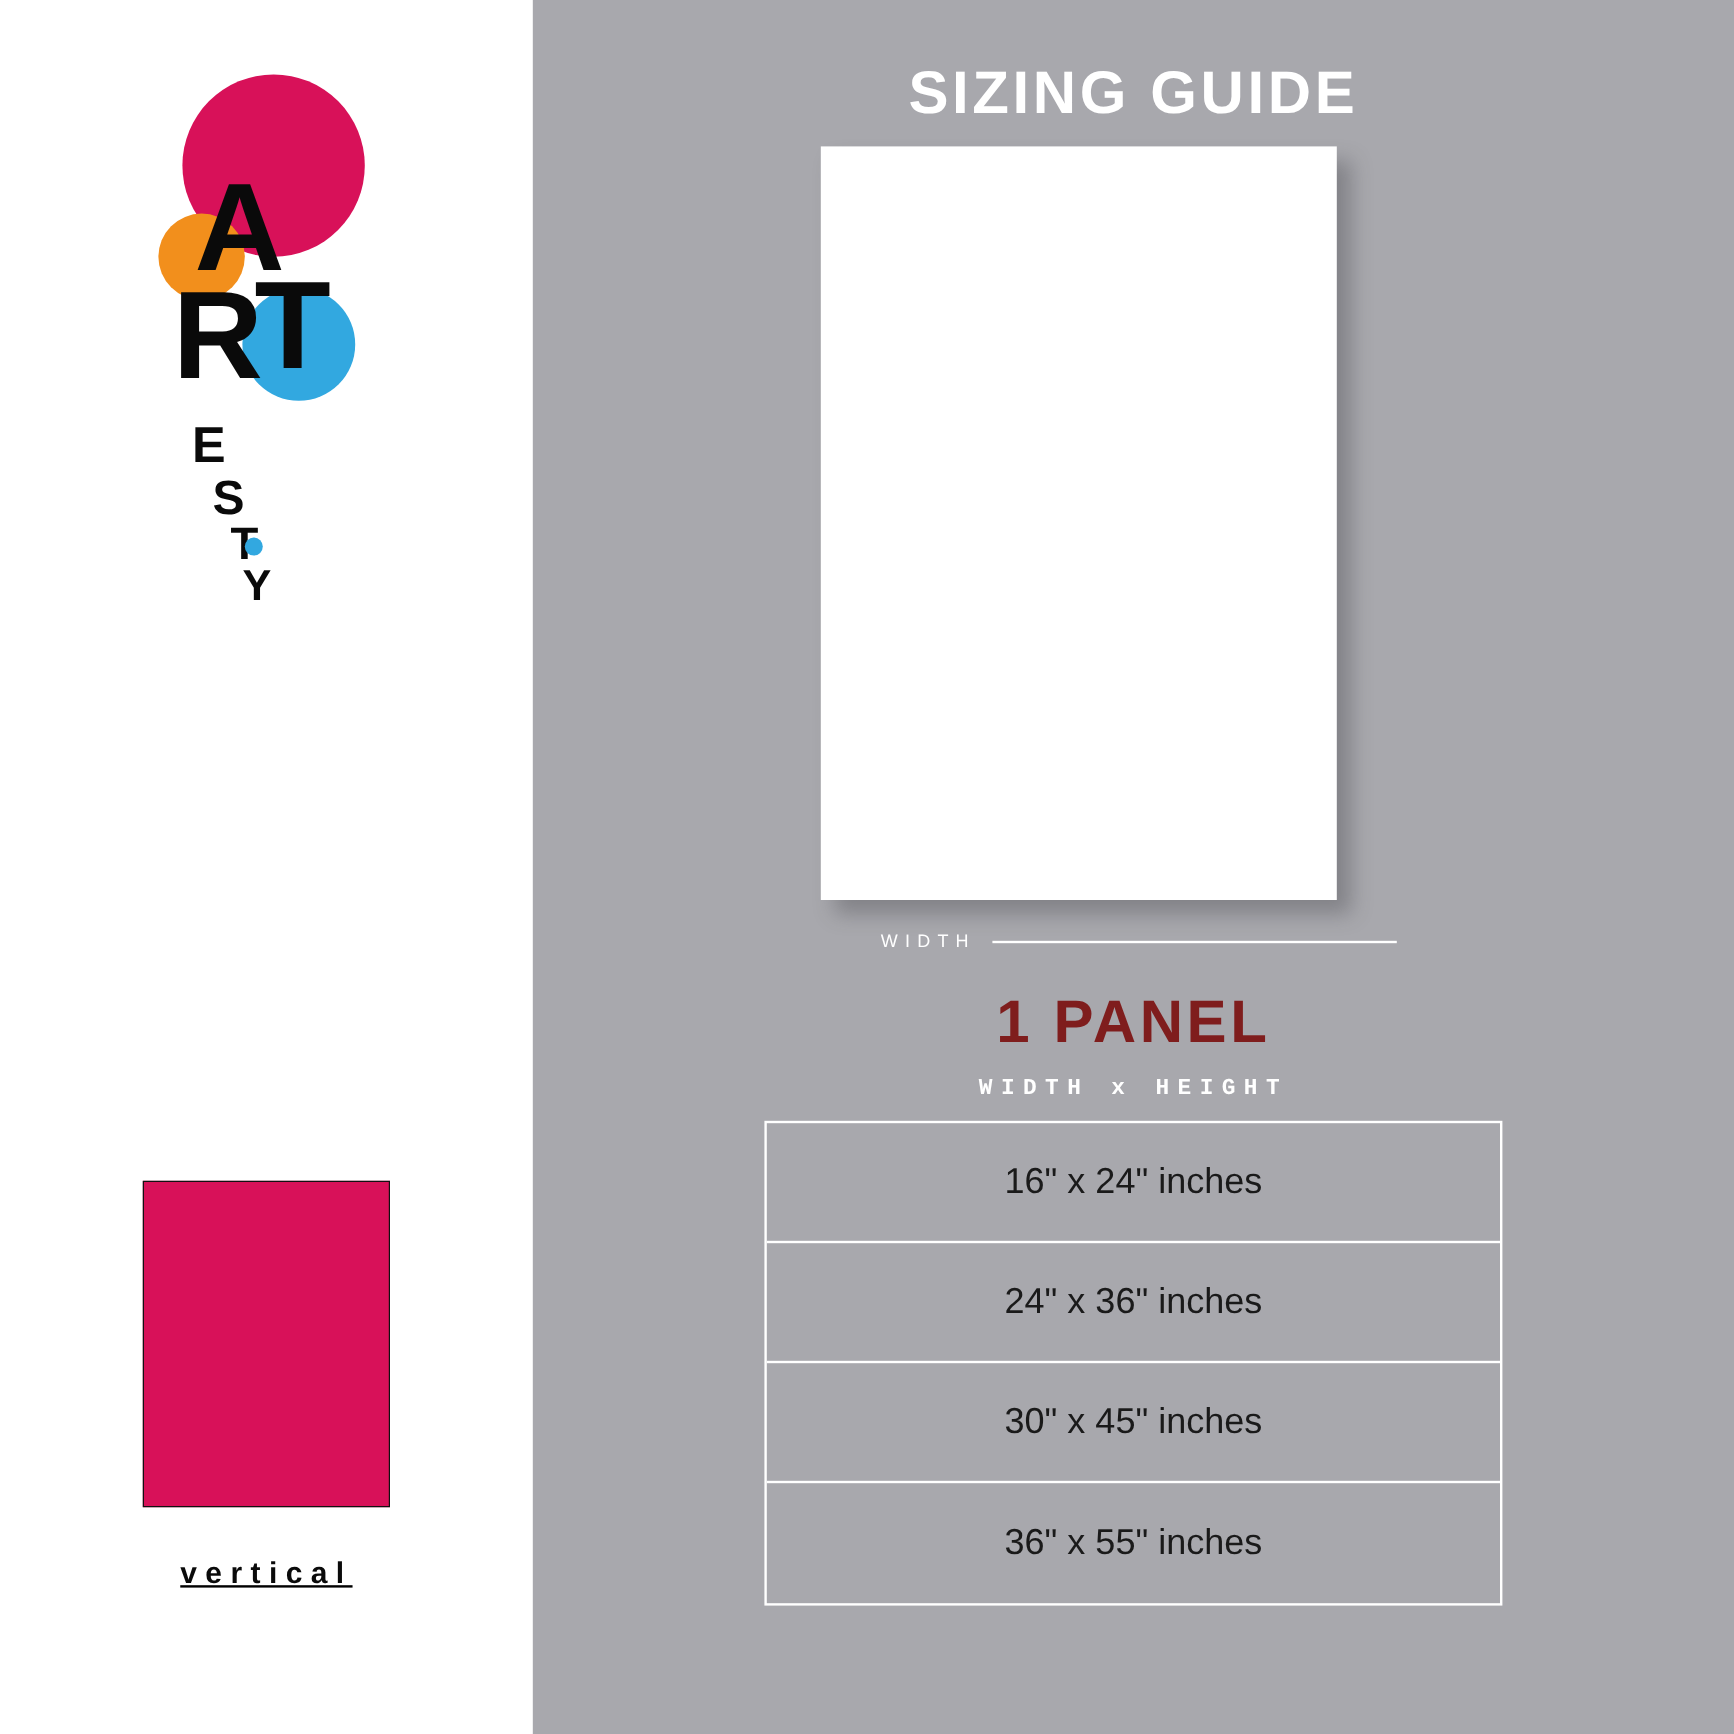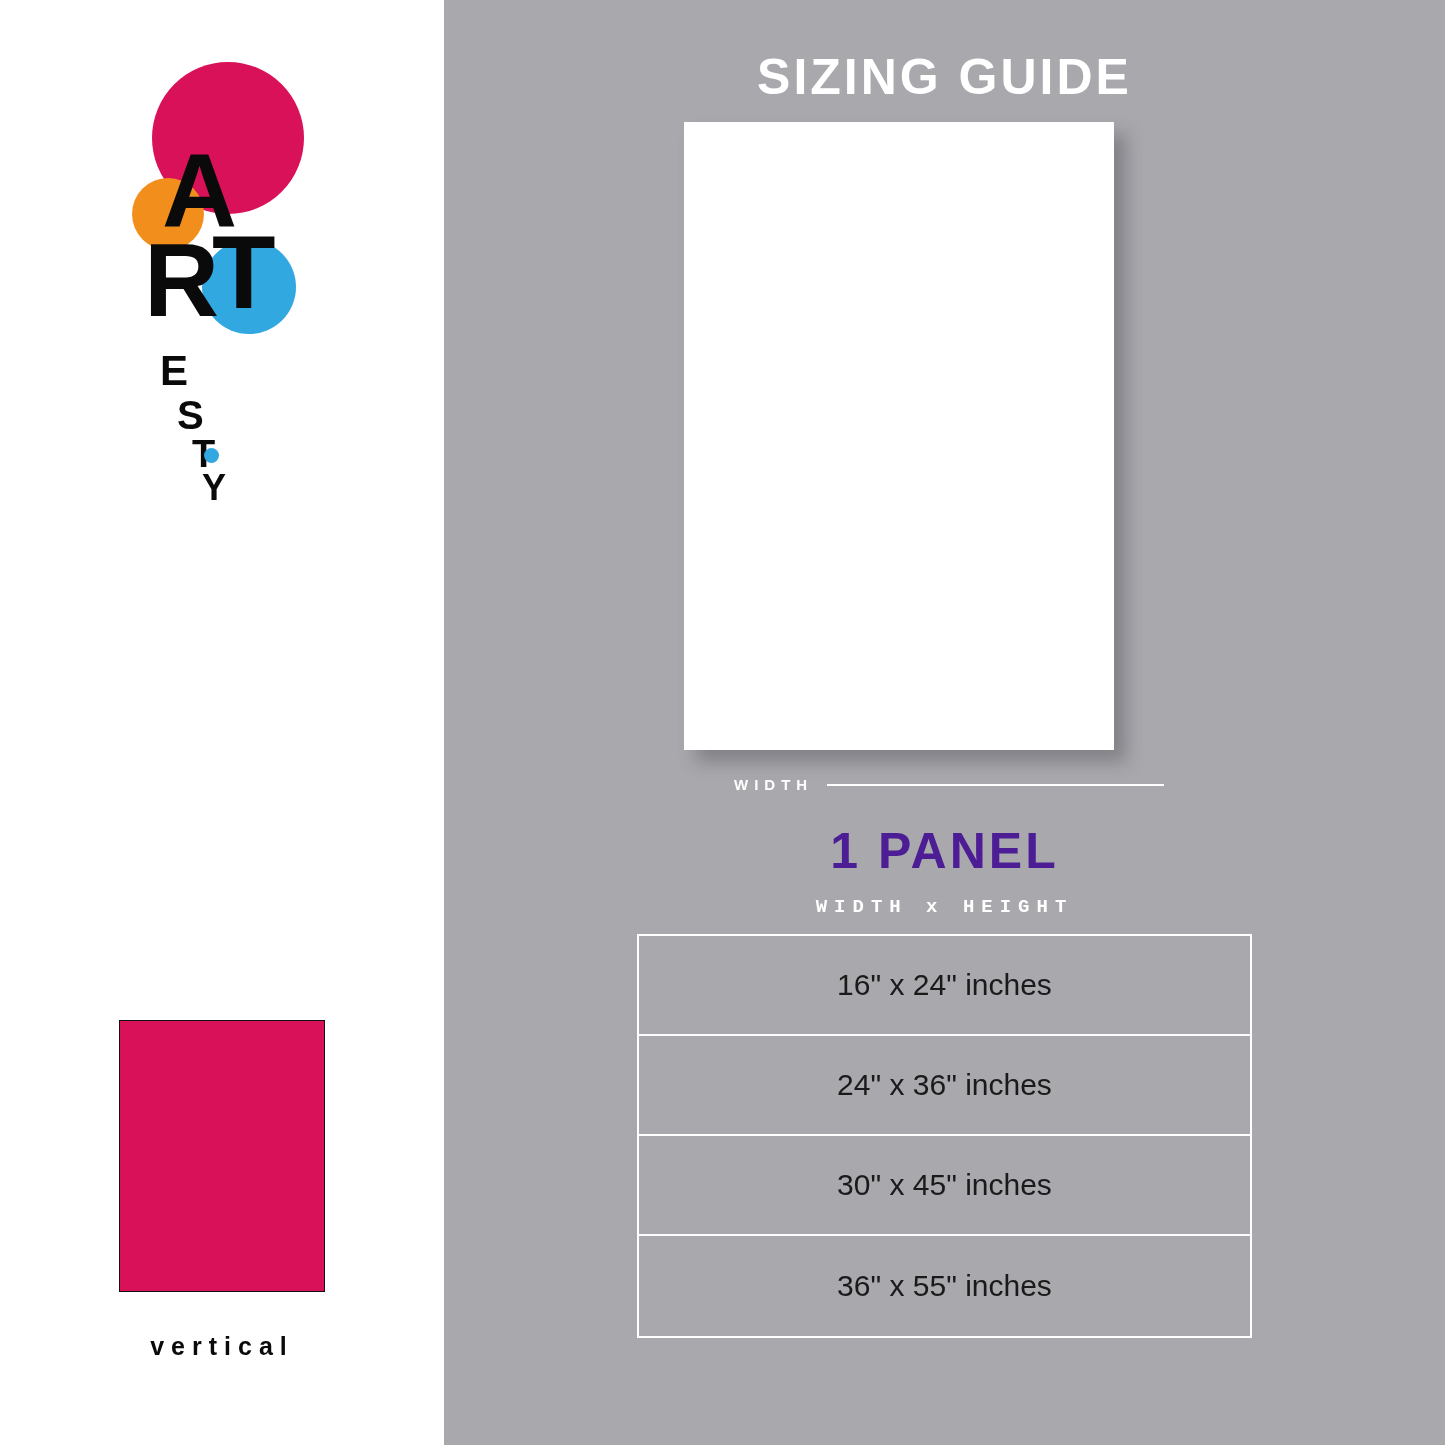--- a/index.html
+++ b/index.html
@@ -80,23 +80,24 @@
     top: 398px;
     width: 15px;
     height: 15px;
     border-radius: 50%;
     background: #32a8e0;
   }
 
   .swatch-wrap {
     position: absolute;
     left: 0;
-    top: 1020px;
+    top: 984px;
     width: 444px;
     text-align: center;
+    text-decoration: underline;
   }
   .swatch {
     display: inline-block;
     width: 206px;
     height: 272px;
     background: #d81159;
     border: 1px solid #111111;
     box-sizing: border-box;
   }
   .swatch-label {
@@ -171,38 +172,38 @@
     position: absolute;
     left: 290px;
     top: 776px;
     width: 430px;
     display: flex;
     align-items: center;
   }
   .width-label {
     color: #ffffff;
     font-size: 15px;
-    font-weight: bold;
+    font-weight: normal;
     letter-spacing: 6px;
     white-space: nowrap;
   }
   .width-line {
     flex: 1;
     height: 2px;
     background: #ffffff;
     margin-left: 14px;
   }
 
   .panel-title {
     position: absolute;
     left: 0;
     top: 822px;
     width: 1001px;
     text-align: center;
-    color: #4c1d95;
+    color: #7f1d1d;
     font-size: 50px;
     font-weight: bold;
     letter-spacing: 3px;
   }
   .panel-subtitle {
     position: absolute;
     left: 0;
     top: 896px;
     width: 1001px;
     text-align: center;

